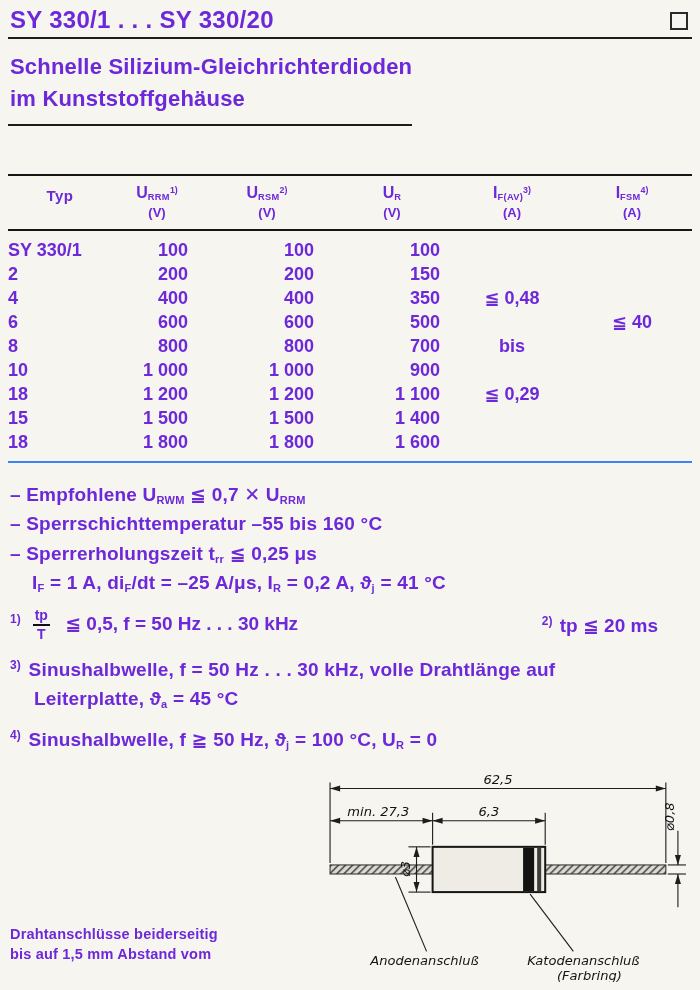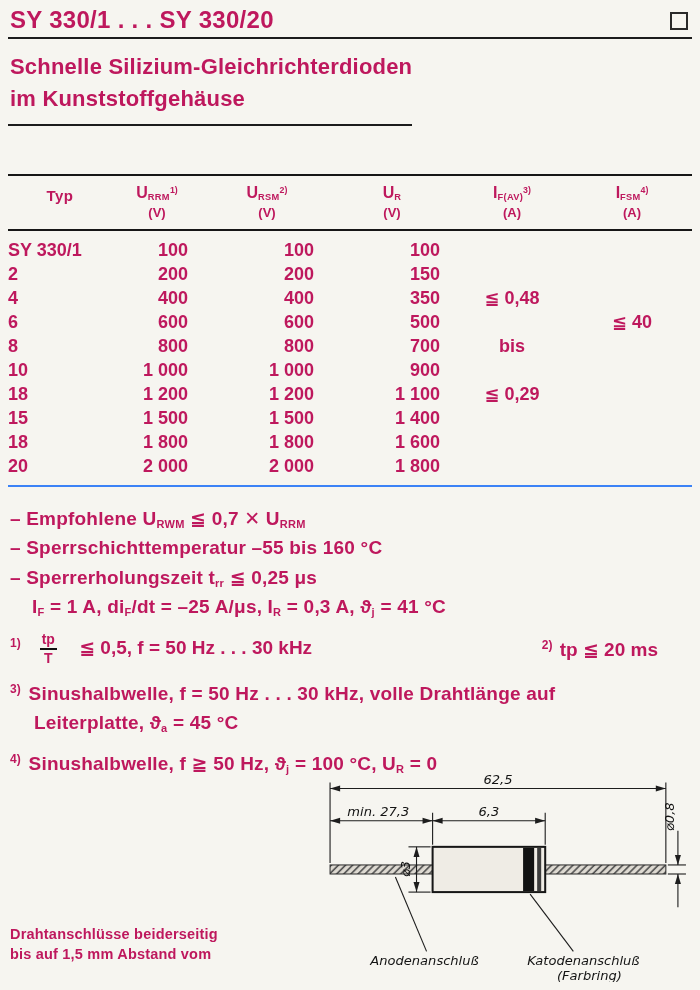--- a/index.html
+++ b/index.html
@@ -1,21 +1,21 @@
 <!DOCTYPE html>
 <html><head>
 <meta charset="utf-8">
 <style>
   html,body{margin:0;padding:0;background:#e8e6e1;}
   .page{
     position:relative;
     width:700px;height:990px;
     background:#f6f5f0;
     font-family:"Liberation Sans","DejaVu Sans",sans-serif;
-    color:#be185d;
+    color:#6d28d9;
     overflow:hidden;
   }
   
   .header-row{display:flex;justify-content:space-between;align-items:flex-start;padding:6px 12px 0 10px;}
   .title{font-size:24px;font-weight:bold;margin:0;letter-spacing:.3px;}
   .corner-box{width:14px;height:14px;border:2.5px solid #2a2a2a;margin-top:6px;background:transparent;}
   .rule{border:0;border-top:2px solid #1c1c1c;margin:0;}
   .rule-full{margin:3px 8px 0 8px;}
   .subtitle{font-size:22px;font-weight:bold;margin:12px 10px 9px 10px;line-height:1.45;letter-spacing:.2px;}
   .rule-sub{margin-left:8px;width:404px;}
@@ -41,21 +41,21 @@
   sub{font-size:.58em;vertical-align:-.25em;letter-spacing:.3px;}
   sup{font-size:.55em;vertical-align:.55em;}
   
   .notes{margin:20px 10px 0 10px;font-size:19px;font-weight:bold;letter-spacing:.2px;}
   .note{margin:7px 0;}
   .note-indent{padding-left:22px;}
   
   .fnrow{display:flex;justify-content:space-between;align-items:center;
          margin:14px 42px 0 10px;font-size:19px;font-weight:bold;}
   .mark{font-size:12px;vertical-align:.6em;margin-right:2px;}
-  .frac{display:inline-block;vertical-align:middle;text-align:center;font-size:14px;line-height:1.1;margin:0 17px;}
+  .frac{display:inline-block;vertical-align:middle;text-align:center;font-size:14px;line-height:1.1;margin:0 10px;}
   .frac .top{display:block;padding:0 2px 1px 2px;}
   .frac .bot{display:block;border-top:2px solid #111;padding-top:1px;}
   .fn-block{margin:13px 10px 0 10px;font-size:19px;font-weight:bold;line-height:1.5;letter-spacing:.2px;}
   .fn-cont{padding-left:24px;}
   
   .drawing-wrap{position:absolute;left:320px;top:768px;width:374px;height:214px;}
   .footer-note{position:absolute;left:10px;top:925px;font-size:14.5px;font-weight:bold;line-height:1.35;letter-spacing:.2px;}
 </style>
 </head>
 <body>
@@ -176,36 +176,28 @@
         <td class="t-ifsm"></td>
       </tr>
       <tr>
         <td class="t-typ">18</td>
         <td class="t-urrm">1 800</td>
         <td class="t-ursm">1 800</td>
         <td class="t-ur">1 600</td>
         <td class="t-ifav"></td>
         <td class="t-ifsm"></td>
       </tr>
-      <tr>
-        <td class="t-typ">20</td>
-        <td class="t-urrm">2 000</td>
-        <td class="t-ursm">2 000</td>
-        <td class="t-ur">1 800</td>
-        <td class="t-ifav"></td>
-        <td class="t-ifsm"></td>
-      </tr>
     </tbody>
   </table>
 
   <div class="notes">
     <p class="note"><span>– Empfohlene U</span><sub>RWM</sub><span> ≦ 0,7 ✕ U</span><sub>RRM</sub></p>
     <p class="note"><span>– Sperrschichttemperatur –55 bis 160 °C</span></p>
     <p class="note"><span>– Sperrerholungszeit t</span><sub>rr</sub><span> ≦ 0,25 μs</span></p>
-    <p class="note note-indent"><span>I</span><sub>F</sub><span> = 1 A, di</span><sub>F</sub><span>/dt = –25 A/μs, I</span><sub>R</sub><span> = 0,3 A, ϑ</span><sub>j</sub><span> = 41 °C</span></p>
+    <p class="note note-indent"><span>I</span><sub>F</sub><span> = 1 A, di</span><sub>F</sub><span>/dt = –25 A/μs, I</span><sub>R</sub><span> = 0,2 A, ϑ</span><sub>j</sub><span> = 41 °C</span></p>
   </div>
 
   <div class="fnrow">
     <div>
       <sup class="mark">1)</sup><span class="frac"><span class="top">tp</span><span class="bot">T</span></span><span> ≦ 0,5, f = 50 Hz . . . 30 kHz</span>
     </div>
     <div>
       <sup class="mark">2)</sup><span> tp ≦ 20 ms</span>
     </div>
   </div>

